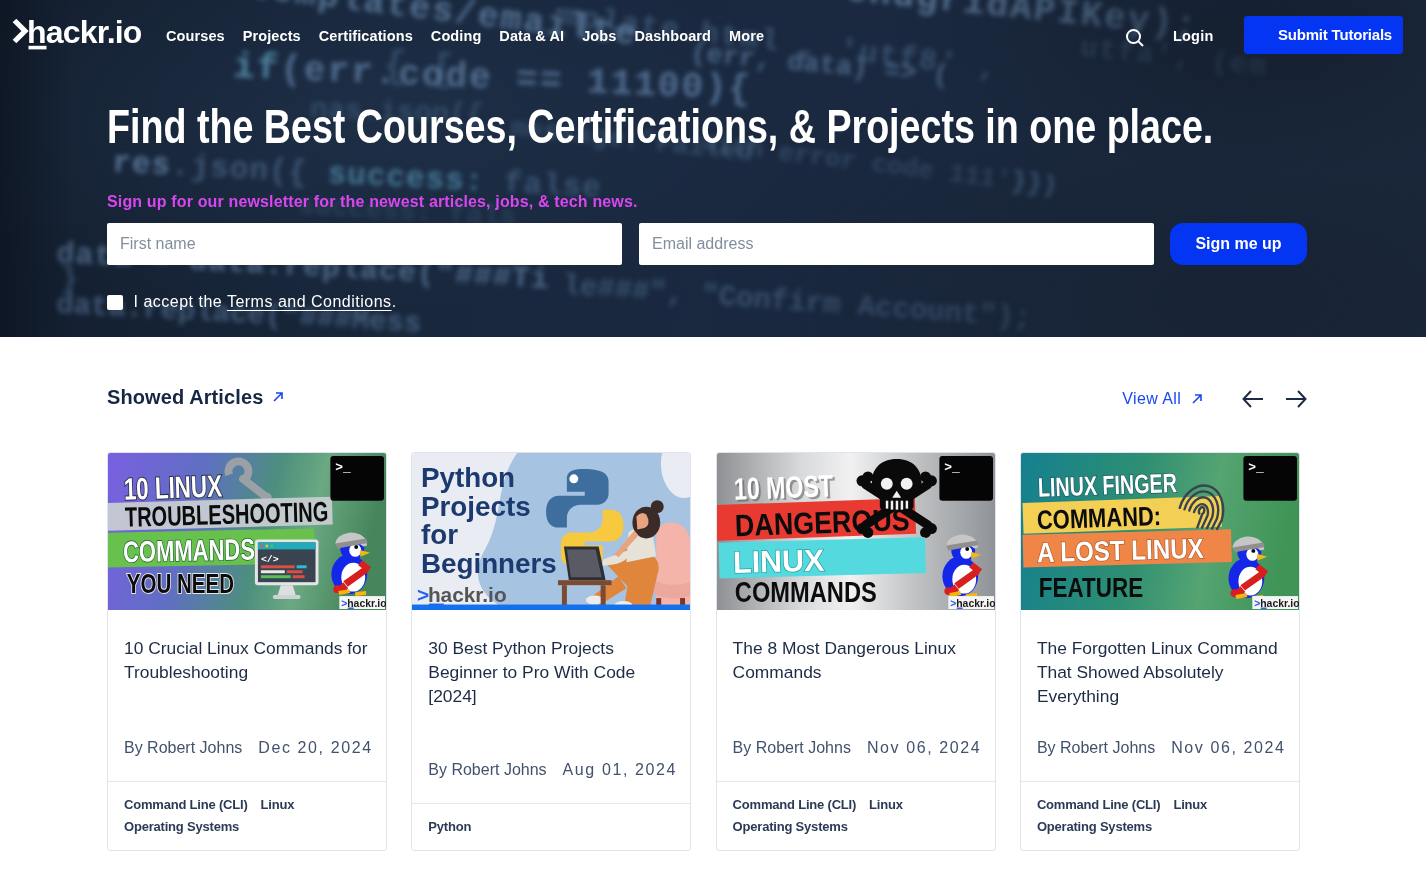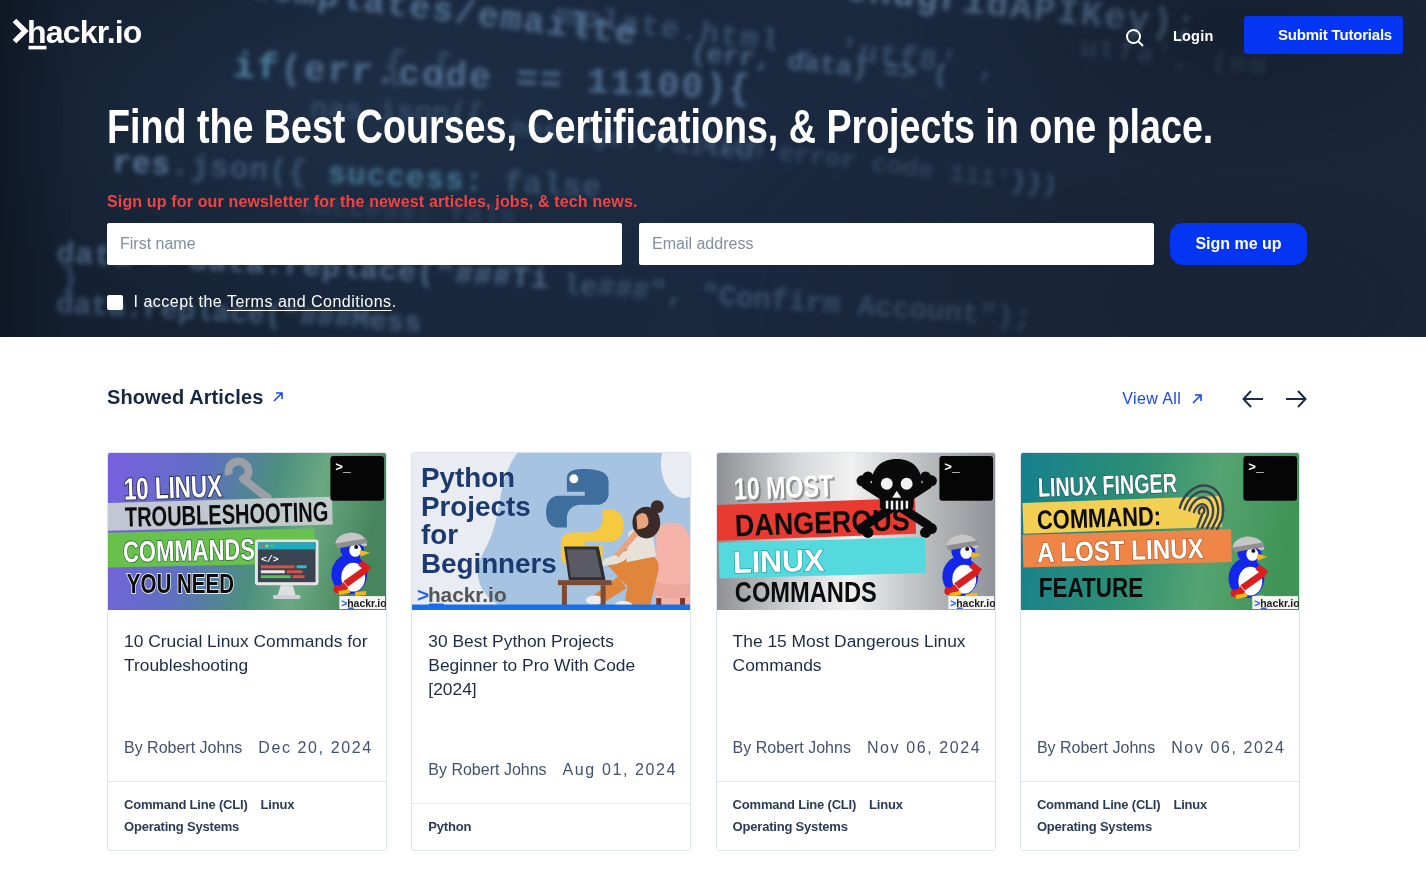--- a/index.html
+++ b/index.html
@@ -29,21 +29,21 @@
 .navlinks a { color:#fff; text-decoration:none; margin-right:18px; }
 .search { position:absolute; left:1124px; top:27px; }
 .login { position:absolute; left:1173px; top:29px; color:#fff; font-size:14.5px; font-weight:bold; line-height:1; letter-spacing:0.2px; }
 .cta { position:absolute; left:1244px; top:16px; width:159px; height:38px; background:#0435f2; border-radius:3px;
   color:#fff; font-size:15px; font-weight:bold; text-align:center; line-height:38px; letter-spacing:-0.2px;padding-left:23px; }
 
 
 h1 { position:absolute; left:107px; top:102px; color:#fff; font-size:48.5px; font-weight:bold; line-height:1; white-space:nowrap;
   transform:scaleX(0.776); transform-origin:left top; }
 
-.newsline { position:absolute; left:107px; top:194px; color:#ef4444; font-size:16px; font-weight:bold; line-height:1; letter-spacing:0.15px; }
+.newsline { position:absolute; left:107px; top:194px; color:#d946ef; font-size:16px; font-weight:bold; line-height:1; letter-spacing:0.15px; }
 
 .field { position:absolute; top:223px; height:42px; background:#fff; border-radius:2px; font-size:16px; color:#828e9e; line-height:42px; padding-left:13px; }
 .f1 { left:107px; width:515px; }
 .f2 { left:639px; width:515px; }
 .signup { position:absolute; left:1170px; top:223px; width:137px; height:42px; background:#0435f2; border-radius:13px;
   color:#fff; font-size:16px; font-weight:bold; text-align:center; line-height:42px; }
 
 .accept { position:absolute; left:107px; top:294px; color:#fff; font-size:16px; letter-spacing:0.5px; line-height:16px; }
 .cb { display:inline-block; width:15.5px; height:15.5px; background:#fff; border-radius:2px; vertical-align:-3px; margin-right:11px; }
 .accept u { text-underline-offset:3px; }
@@ -52,21 +52,21 @@
 .sechead { position:absolute; top:386px; left:107px; width:1200px; height:26px; }
 .sechead h2 { font-size:20px; color:#152743; letter-spacing:0.1px; display:inline-block; font-weight:bold; }
 .viewall { position:absolute; right:104px; top:4px; color:#1847f0; font-size:16px; letter-spacing:0.4px; }
 .arr-l { position:absolute; right:43px; top:2px; }
 .arr-r { position:absolute; right:0px; top:2px; }
 
 .cards { position:absolute; top:452px; left:107px; width:1216px; display:flex; }
 .card { width:280px; height:399px; background:#fff; border:1px solid #dfe4ec; border-radius:3px; margin-right:24.3px; display:flex; flex-direction:column; }
 .thumb { width:278px; height:157px; border-radius:2px 2px 0 0; overflow:hidden; flex:none; }
 .thumb svg { display:block; }
-.cbody { flex:1; padding:9px 16px 24px; display:flex; flex-direction:column; }
+.cbody { flex:1; padding:16px 16px 24px; display:flex; flex-direction:column; }
 .ctitle { font-size:17.4px; line-height:24px; color:#1d2b45; margin-top:10px; }
 .cmeta { margin-top:auto; color:#42516d; font-size:16px; line-height:19px; white-space:nowrap; }
 .cmeta .dt { margin-left:16px; letter-spacing:1.6px; }
 .cfoot { border-top:1px solid #e3e8ef; padding:12px 16px 12px; font-size:13px; font-weight:bold; color:#2b3b57; line-height:22px; letter-spacing:-0.2px; }
 .cfoot span { margin-right:13px; display:inline-block; }
 </style>
 </head>
 <body>
 
 <div class="hero">
@@ -91,20 +91,23 @@
   </div>
   <div class="shade"></div>
 
   <div class="nav">
     <div class="logo">
       <svg width="136" height="48" viewBox="0 0 136 48">
         <path d="M3.5,8.5 L14,19 L3.5,29.5" stroke="#fff" stroke-width="5.2" fill="none"></path>
         <text x="16" y="30.5" font-family="Liberation Sans" font-size="32" font-weight="bold" letter-spacing="-0.8" fill="#fff">hackr.io</text>
         <rect x="17.5" y="33.8" width="18" height="3.6" fill="#fff"></rect>
       </svg>
+    </div>
+    <div class="navlinks">
+      <a>Courses</a><a>Projects</a><a>Certifications</a><a>Coding</a><a>Data &amp; AI</a><a>Jobs</a><a>Dashboard</a><a>More</a>
     </div>
     <div class="search">
       <svg width="22" height="22" viewBox="0 0 22 22" fill="none" stroke="#fff" stroke-width="2">
         <circle cx="9.5" cy="9.5" r="6.5"></circle>
           <path d="M14.5 14.5 L19 19"></path>
       </svg>
     </div>
     <div class="login">Login</div>
     <div class="cta">Submit Tutorials</div>
   </div>
@@ -331,21 +334,21 @@
         <rect x="2" y="90" width="208" height="36" fill="#54dade"></rect>
         <text x="16" y="121" font-family="Liberation Sans" font-size="31" font-weight="bold" fill="#ffffff" textLength="92" lengthAdjust="spacingAndGlyphs" style="paint-order:stroke;stroke:#26a0a6;stroke-width:1.5px;">LINUX</text>
       </g>
       <text x="18" y="150" font-family="Liberation Sans" font-size="29" font-weight="bold" fill="#0c0c0c" textLength="143" lengthAdjust="spacingAndGlyphs">COMMANDS</text>
       <use href="#penguin" x="224" y="80"></use>
       <use href="#term" x="224" y="3"></use>
       <use href="#wmark" x="233" y="144"></use>
     </svg>
       </div>
     <div class="cbody">
-      <div class="ctitle">The 15 Most Dangerous Linux Commands</div>
+      <div class="ctitle">The 8 Most Dangerous Linux Commands</div>
       <div class="cmeta">By Robert Johns<span class="dt">Nov 06, 2024</span></div>
     </div>
     <div class="cfoot"><span>Command Line (CLI)</span><span>Linux</span><br><span>Operating Systems</span></div>
   </div>
   <div class="card">
     <div class="thumb">
         <svg width="278" height="157" viewBox="0 0 280 158" preserveAspectRatio="none">
       <defs>
         <linearGradient id="g4" x1="0" y1="0" x2="1" y2="0.1">
           <stop offset="0" stop-color="#15808f"></stop>
@@ -373,17 +376,18 @@
         <path d="M179 62 a7 10 0 1 1 14 0 l-2 13"></path>
         <path d="M184.5 62 a2.5 4 0 1 1 3 0 l-1 14"></path>
       </g>
       <text x="18" y="145" font-family="Liberation Sans" font-size="27" font-weight="bold" fill="#0c0c0c" textLength="105" lengthAdjust="spacingAndGlyphs">FEATURE</text>
       <use href="#penguin" x="206" y="82"></use>
       <use href="#term" x="224" y="3"></use>
       <use href="#wmark" x="233" y="144"></use>
     </svg>
       </div>
     <div class="cbody">
+      <div class="ctitle">The Forgotten Linux Command That Showed Absolutely Everything</div>
       <div class="cmeta">By Robert Johns<span class="dt">Nov 06, 2024</span></div>
     </div>
     <div class="cfoot"><span>Command Line (CLI)</span><span>Linux</span><br><span>Operating Systems</span></div>
   </div>
 </div>
 
 </body></html>

